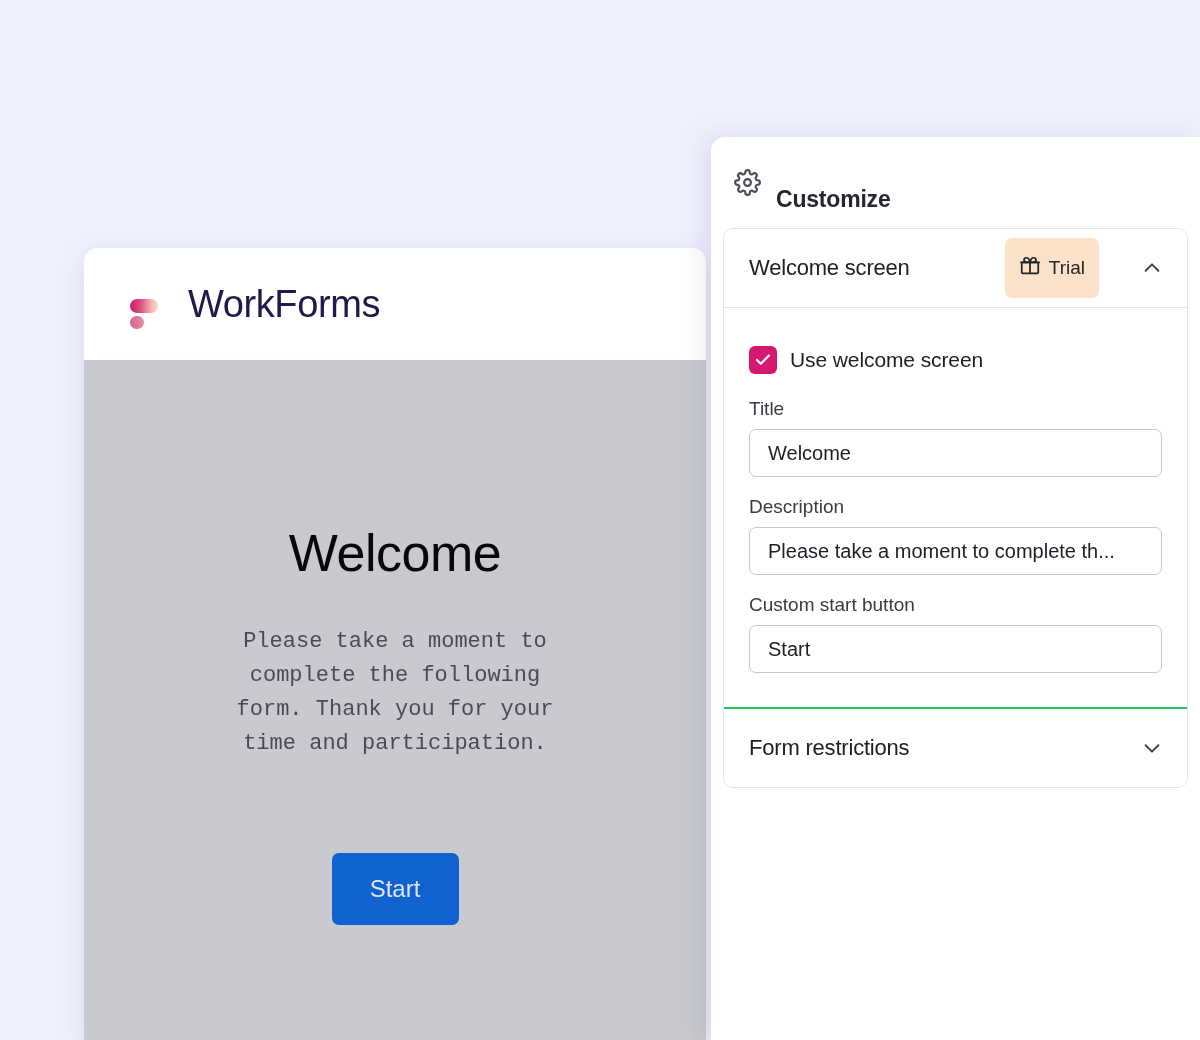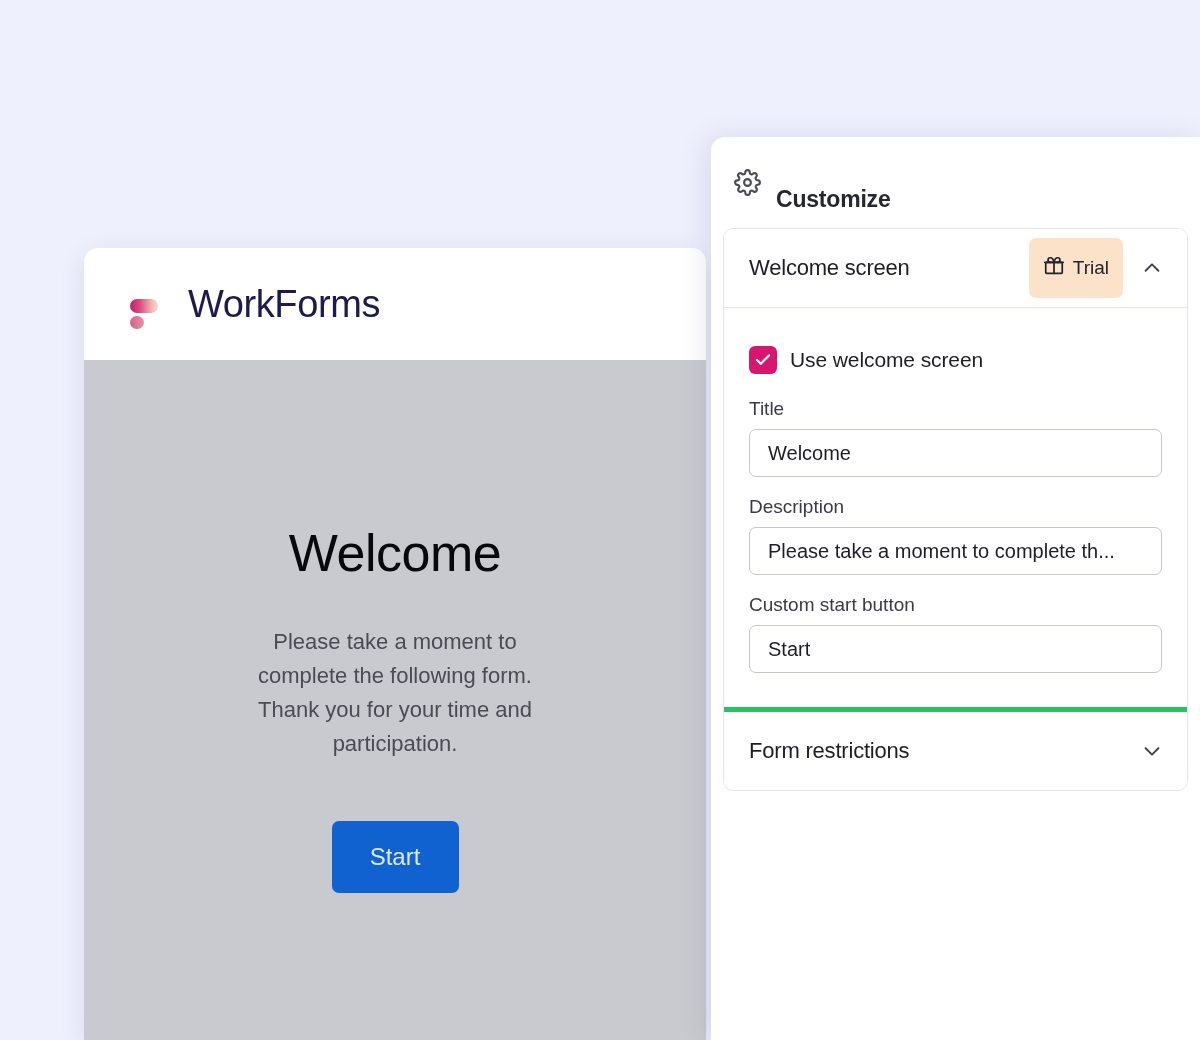--- a/index.html
+++ b/index.html
@@ -89,21 +89,22 @@
     margin: 0 0 42px 0;
     font-weight: 400;
     text-align: center;
   }
   #form-description {
     font-size: 22px;
     line-height: 34px;
     color: #4b4b55;
     text-align: center;
     max-width: 330px;
-    margin: 0 0 60px 0;
+    margin: 0 0 92px 0;
+    font-family: Liberation Mono, monospace;
   }
   #form-start-button {
     background: #0f62d0;
     color: #dde7f7;
     border: none;
     border-radius: 7px;
     font-size: 24px;
     font-family: inherit;
     padding: 0;
     width: 127px;
@@ -147,29 +148,30 @@
     left: 12px;
     top: 91px;
     width: 465px;
     border: 1px solid #e3e5ee;
     border-radius: 10px;
     box-sizing: border-box;
     background: #ffffff;
     overflow: hidden;
   }
   .section { background: #fff; }
-  .section + .section { border-top: 5px solid #22c55e; }
+  .section + .section { border-top: 2px solid #22c55e; }
 
   .section-header {
     display: flex;
     align-items: center;
     height: 78px;
     padding: 0 24px 0 25px;
     box-sizing: border-box;
     cursor: pointer;
+    gap: 24px;
   }
   .section-title {
     font-size: 22px;
     color: #1d1e26;
     letter-spacing: -0.2px;
     flex: 1;
   }
   .trial-badge {
     display: inline-flex;
     align-items: center;

